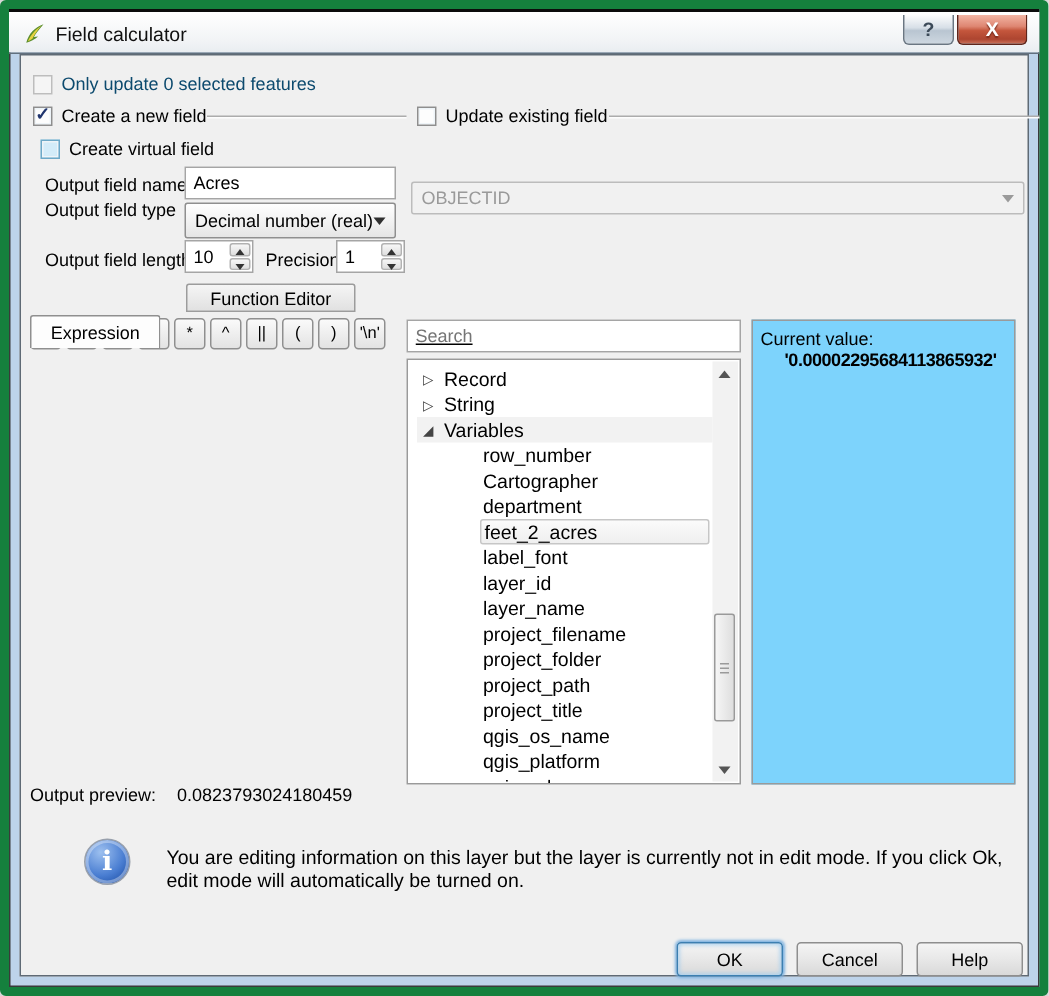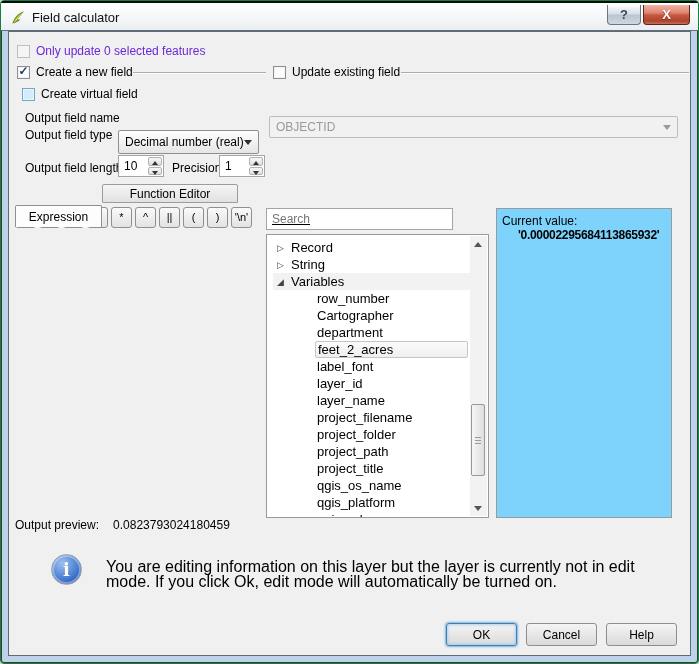--- a/index.html
+++ b/index.html
@@ -1,20 +1,20 @@
 <!DOCTYPE html>
 <html><head>
 <meta charset="utf-8">
 <style>
   * { margin:0; padding:0; box-sizing:border-box; }
   html,body { background:#d8d8d8; }
   body { font-family:"Liberation Sans", sans-serif; font-size:12px; color:#000; }
 
   .window { position:relative; width:699px; height:664px; background:#bdd3ea;
-            border:1px solid #15803d; border-radius:4px; overflow:hidden;
+            border:6px solid #15803d; border-radius:4px; overflow:hidden;
             box-shadow:0 0 0 1px #3a3a3a inset; }
 
   
   .titlebar { position:absolute; top:0; left:0; right:0; height:30px;
               background:linear-gradient(#ffffff,#f2f4f6 70%,#e9edf1);
               border-top:2px solid #0c0c0c; border-bottom:1px solid #62707e; }
   .title-icon { position:absolute; left:9px; top:7px; width:16px; height:16px; }
   .title-text { position:absolute; left:31px; top:7px; font-size:13px; color:#101010; }
   .caption-buttons { position:absolute; top:2px; right:8px; display:flex; }
   .cap-btn { height:20px; border:1px solid #6a7682; border-top:none;
@@ -31,21 +31,21 @@
             background:#f0f0f0; border:1px solid #5f6a75; }
   .abs { position:absolute; }
   .lbl { font-size:12px; white-space:nowrap; }
 
   
   .cb { display:flex; align-items:center; gap:6px; font-size:12px; white-space:nowrap; }
   .cb .box { width:13px; height:13px; border:1px solid #8e8e8e; background:#fdfdfd;
              box-shadow:inset 0 0 0 1px #eef4f8; display:flex; align-items:center; justify-content:center; }
   .cb .box .check { font-size:12px; line-height:10px; color:#21366f; font-weight:bold;
                     transform:translateY(-1px); }
-  .cb.disabled { color:#6d28d9; }
+  .cb.disabled { color:#0c4a6e; }
   .cb.disabled .box { border-color:#bdbdbd; background:#f5f5f5; box-shadow:none; }
   .cb.hoverblue .box { background:#d3ecf9; border-color:#6da9c8; }
 
   .hline { height:2px; border-top:1px solid #acacac; border-bottom:1px solid #fdfdfd; }
 
   
   .tinput { border:1px solid #a5a5a5; background:#fff; font-family:"Liberation Sans",sans-serif;
             font-size:12px; padding:2px 5px; outline:none; }
   .combo { border:1px solid #8f8f8f; border-radius:2px;
            background:linear-gradient(#fefefe,#f0f0f0 60%,#e5e5e5);
@@ -122,21 +122,21 @@
   .valpanel .cv-val { font-weight:bold; white-space:nowrap; letter-spacing:-0.3px;margin-left:16px; }
 
   
   .outprev { display:flex; gap:14px; font-size:12px; }
   .info-icon { border-radius:50%; border:1px solid #98a0ac;
                background:radial-gradient(circle at 35% 28%, #9dc0ef, #4a7ed2 55%, #1d4fa6 90%);
                box-shadow:inset 0 0 0 2px rgba(255,255,255,.35);
                display:flex; align-items:center; justify-content:center; }
   .info-icon span { color:#fff; font-family:"DejaVu Serif", serif; font-weight:bold;
                     font-size:18px; line-height:18px; }
-  .infotext { font-size:16px; line-height:15px; }
+  .infotext { font-size:13px; line-height:15px; }
   .pushbtn { position:absolute; width:71px; height:23px; border:1px solid #8e8e8e; border-radius:3px;
              background:linear-gradient(#f4f4f4,#e9e9e9 45%,#d9d9d9); font-size:12px;
              font-family:"Liberation Sans",sans-serif; }
   .pushbtn.focused { border-color:#3c7fb1; box-shadow:0 0 2px 1px #7db2e0, inset 0 0 3px 1px #a9d0ee; }
 </style>
 </head>
 <body>
 
 <div class="window">
 
@@ -176,20 +176,21 @@
       <span>Update existing field</span>
     </div>
     <div class="hline abs" style="left:392px; top:40px; width:288px;"></div>
 
     <div class="cb hoverblue abs" style="left:13px; top:55px;">
       <span class="box"></span>
       <span>Create virtual field</span>
     </div>
 
     <div class="lbl abs" style="left:16px; top:79px;">Output field name</div>
+    <input class="tinput abs" style="left: 109px; top: 74px; width: 141px; height: 22px;" readonly="" value="Acres">
 
     <div class="combo disabled abs" style="left:260px; top:84px; width:409px; height:22px;">
       <span class="ctext">OBJECTID</span>
       <span class="darr"></span>
     </div>
 
     <div class="lbl abs" style="left:16px; top:96px;">Output field type</div>
     <div class="combo abs" style="left:109px; top:98px; width:141px; height:24px;">
       <span class="ctext">Decimal number (real)</span>
       <span class="darr"></span>
@@ -216,37 +217,37 @@
           </span>
         <span class="sbtn">
             <span class="tri-down"></span>
           </span>
       </span>
     </div>
 
     <div class="tab active" style="left:6px; top:149px; width:87px; height:22px;margin-top:24px;">
       <span>Expression</span>
     </div>
-    <div class="tab inactive" style="left:93px; top:152px; width:136px; height:19px;">
+    <div class="tab inactive" style="left:110px; top:152px; width:113px; height:19px;">
       <span>Function Editor</span>
     </div>
 
     <button class="opbtn" style="left:6px;   top:175px;">=</button>
     <button class="opbtn" style="left:30px;  top:175px;">+</button>
     <button class="opbtn" style="left:54px;  top:175px;">-</button>
     <button class="opbtn" style="left:78px;  top:175px;">/</button>
     <button class="opbtn" style="left:102px; top:175px;">*</button>
     <button class="opbtn" style="left:126px; top:175px;">^</button>
     <button class="opbtn" style="left:150px; top:175px;">||</button>
     <button class="opbtn" style="left:174px; top:175px;">(</button>
     <button class="opbtn" style="left:198px; top:175px;">)</button>
     <button class="opbtn" style="left:222px; top:175px;">'\n'</button>
 
 
-    <input class="tinput abs" style="left: 257px; top: 176px; width: 187px; height: 22px; text-decoration: underline;" placeholder="Search">
+    <input class="tinput abs" style="left: 257px; top: 176px; width: 223px; height: 22px; text-decoration: underline;" placeholder="Search">
 
     <div class="tree abs" style="left:257px; top:202px; width:223px; height:284px;">
       <div class="tree-rows">
         <div class="trow group">
           <span class="expander">▷</span>
           <span>Record</span>
         </div>
         <div class="trow group">
           <span class="expander">▷</span>
           <span>String</span>

